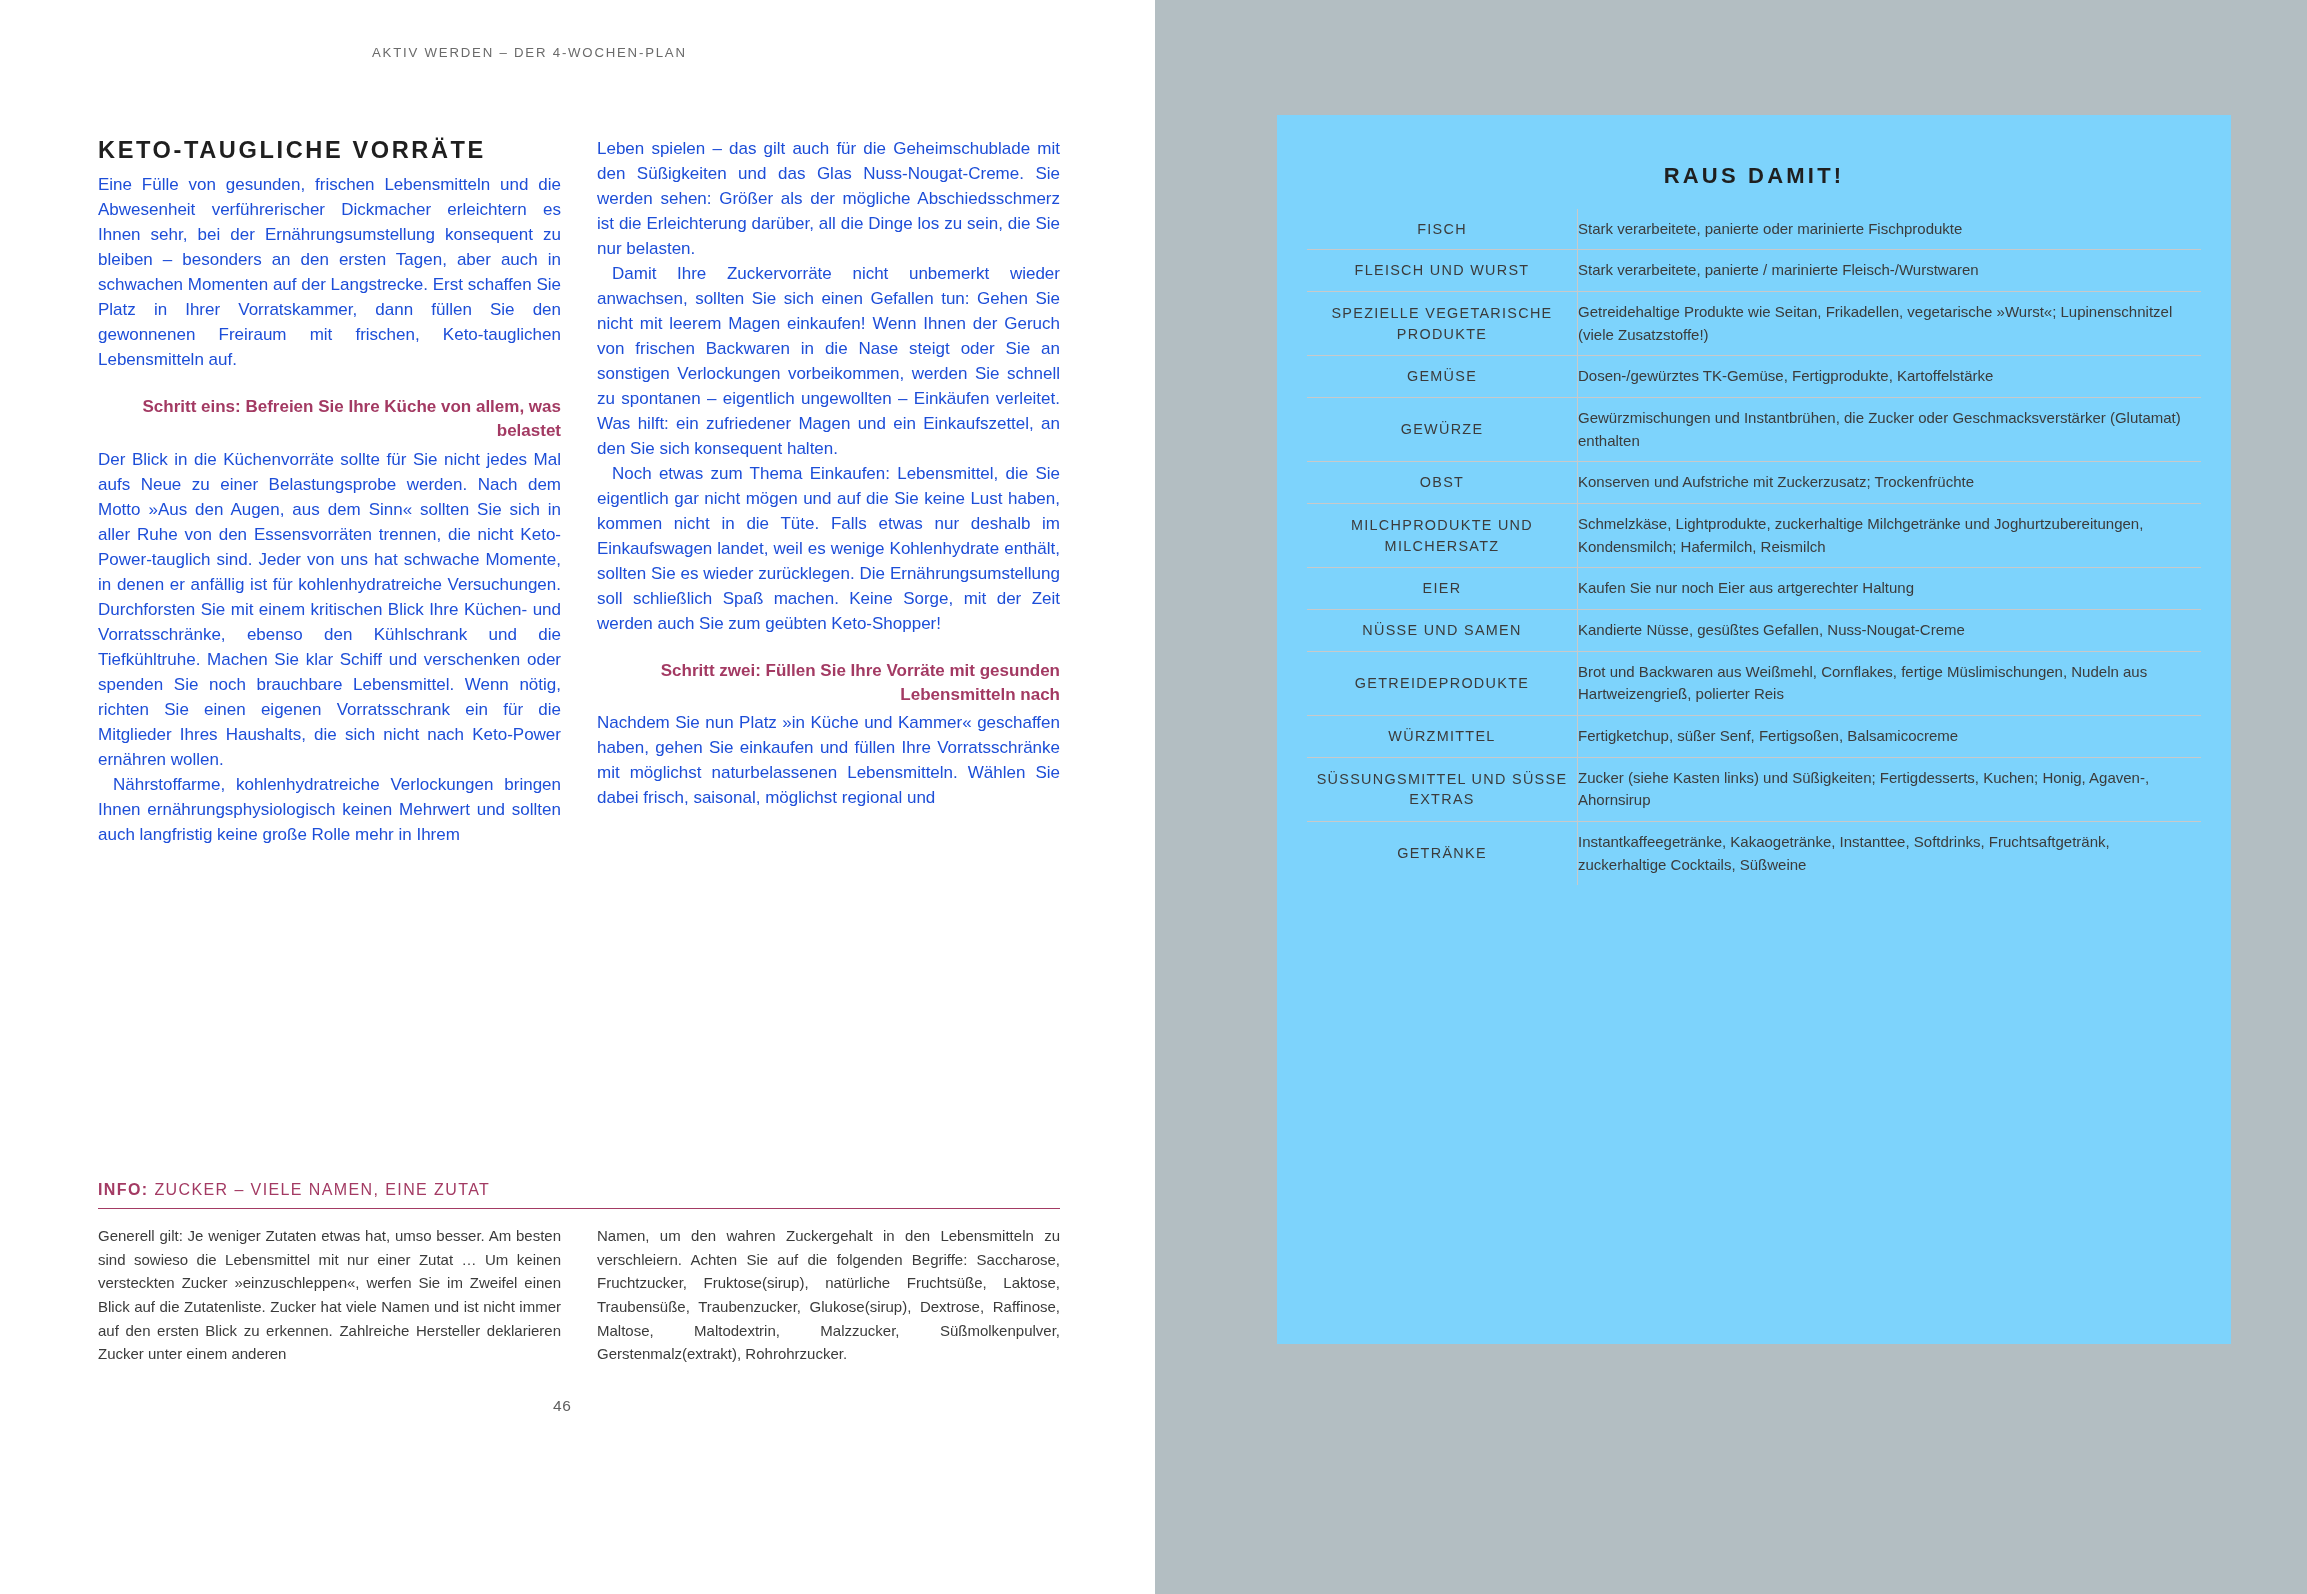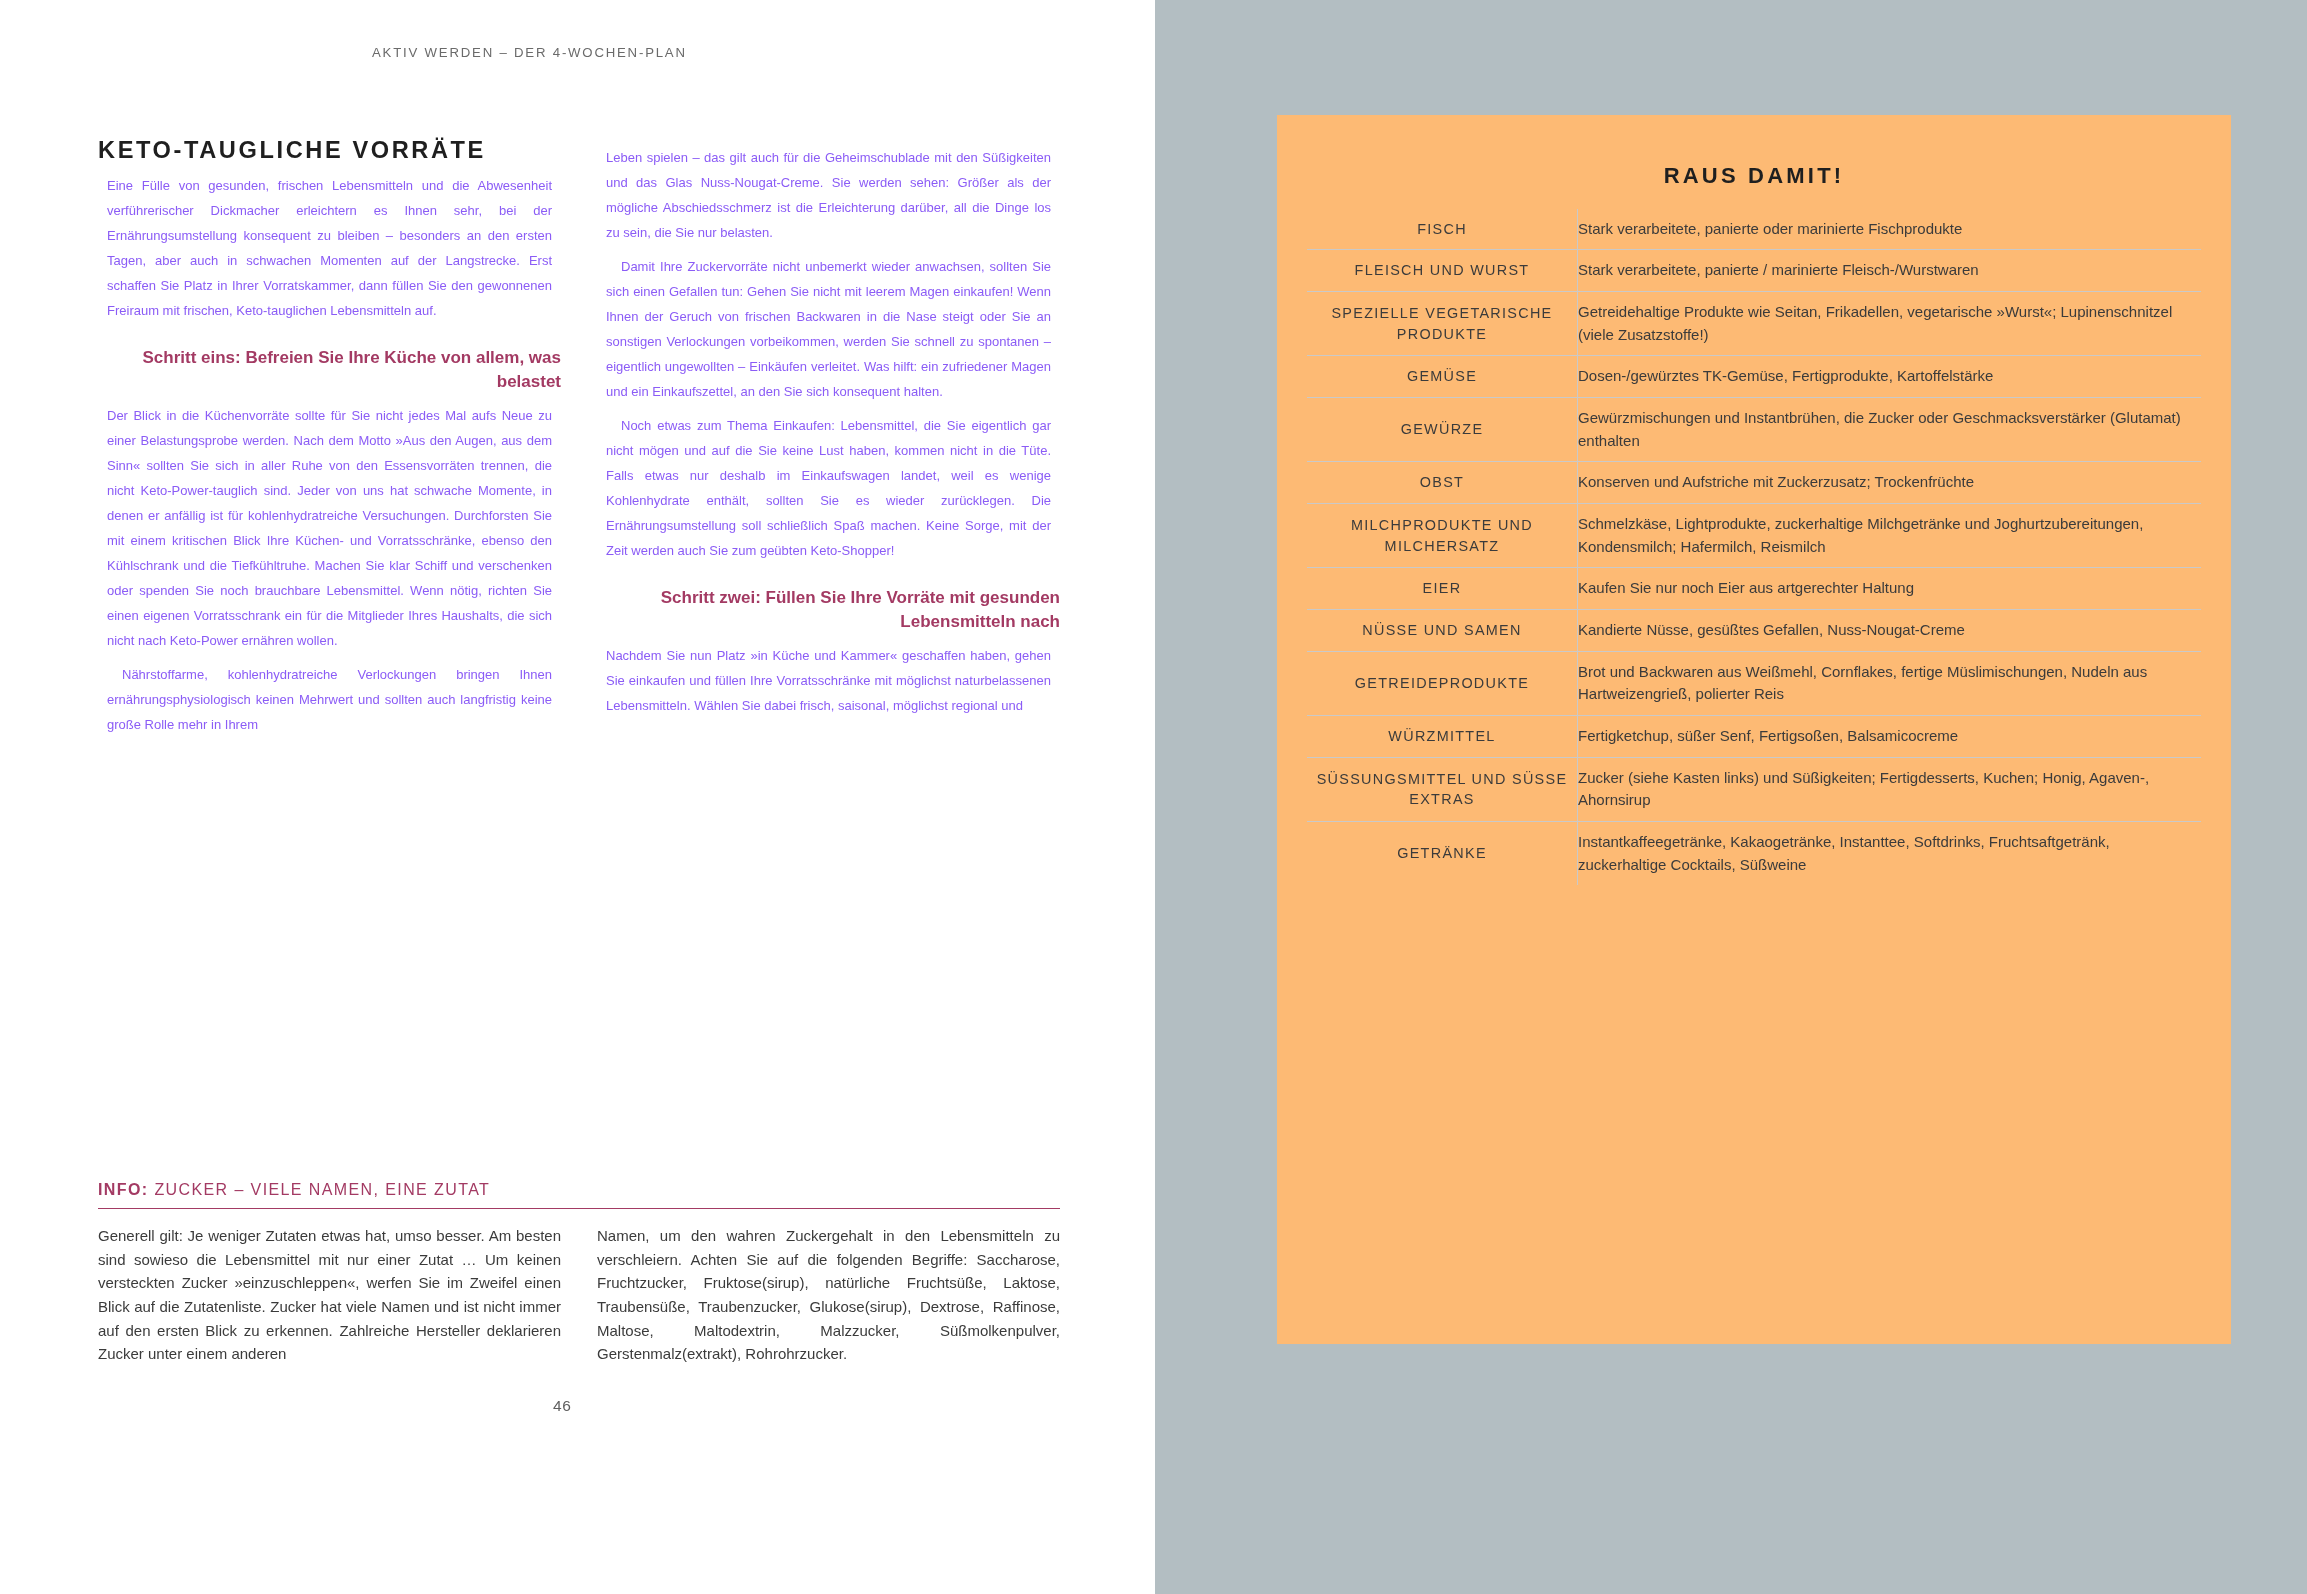--- a/index.html
+++ b/index.html
@@ -72,24 +72,24 @@
   .headline {
     font-size: 23.6px;
     letter-spacing: 2.6px;
     color: #1f1f1f;
     font-weight: 700;
     margin: 0 0 8px 0;
     text-transform: uppercase;
     line-height: 1.2;
   }
   p.body {
-    font-size: 13px;
+    font-size: 17px;
     line-height: 25px;
-    color: #8b5cf6;
-    margin: 9px;
+    color: #1d4ed8;
+    margin: 0;
     text-align: justify;
     hyphens: auto;
   }
   p.body + p.body { text-indent: 15px; }
   .subhead {
     font-size: 17px;
     line-height: 24px;
     color: #a33a63;
     font-weight: 700;
     margin: 23px 0 3.4px 0;
@@ -133,21 +133,21 @@
     hyphens: auto;
   }
 
   
   .card {
     position: absolute;
     left: 122px;
     top: 115px;
     width: 954px;
     height: 1229px;
-    background: #fdba74;
+    background: #7dd3fc;
     box-sizing: border-box;
     padding: 33px 30px 23px 30px;
   }
   .card-title {
     text-align: center;
     font-size: 22px;
     letter-spacing: 3.2px;
     font-weight: 700;
     color: #1f1f1f;
     text-transform: uppercase;

